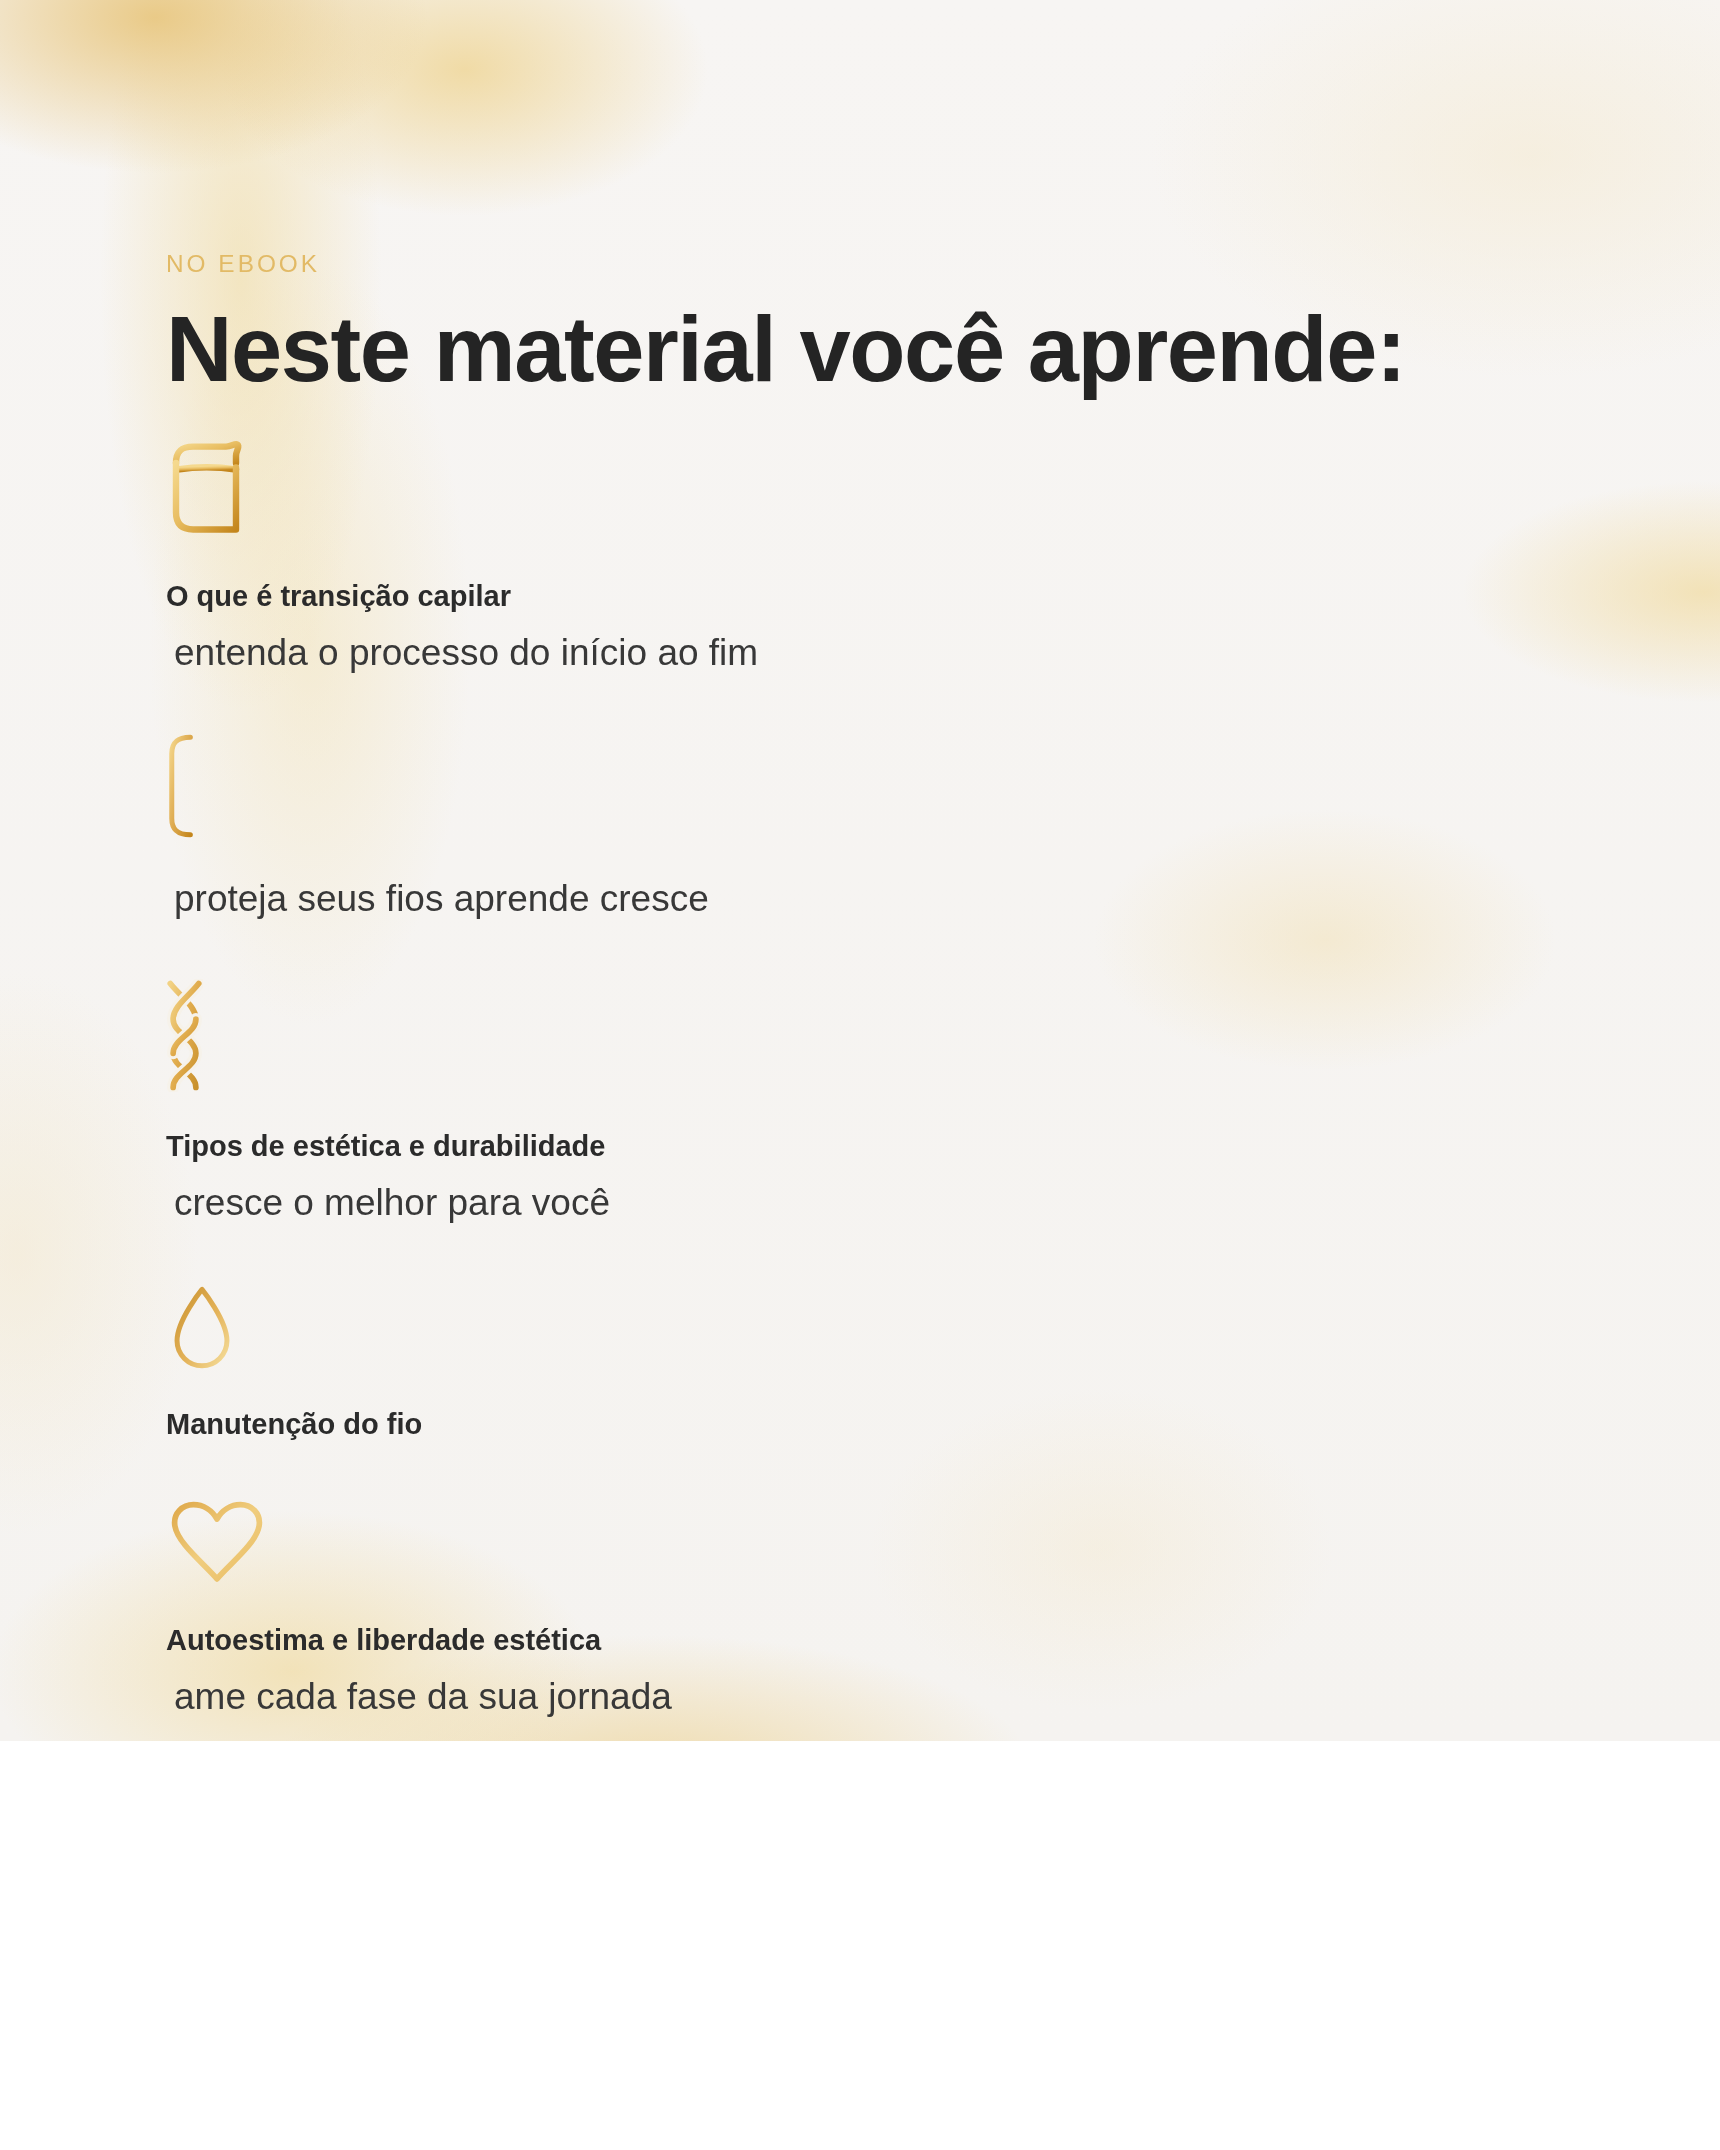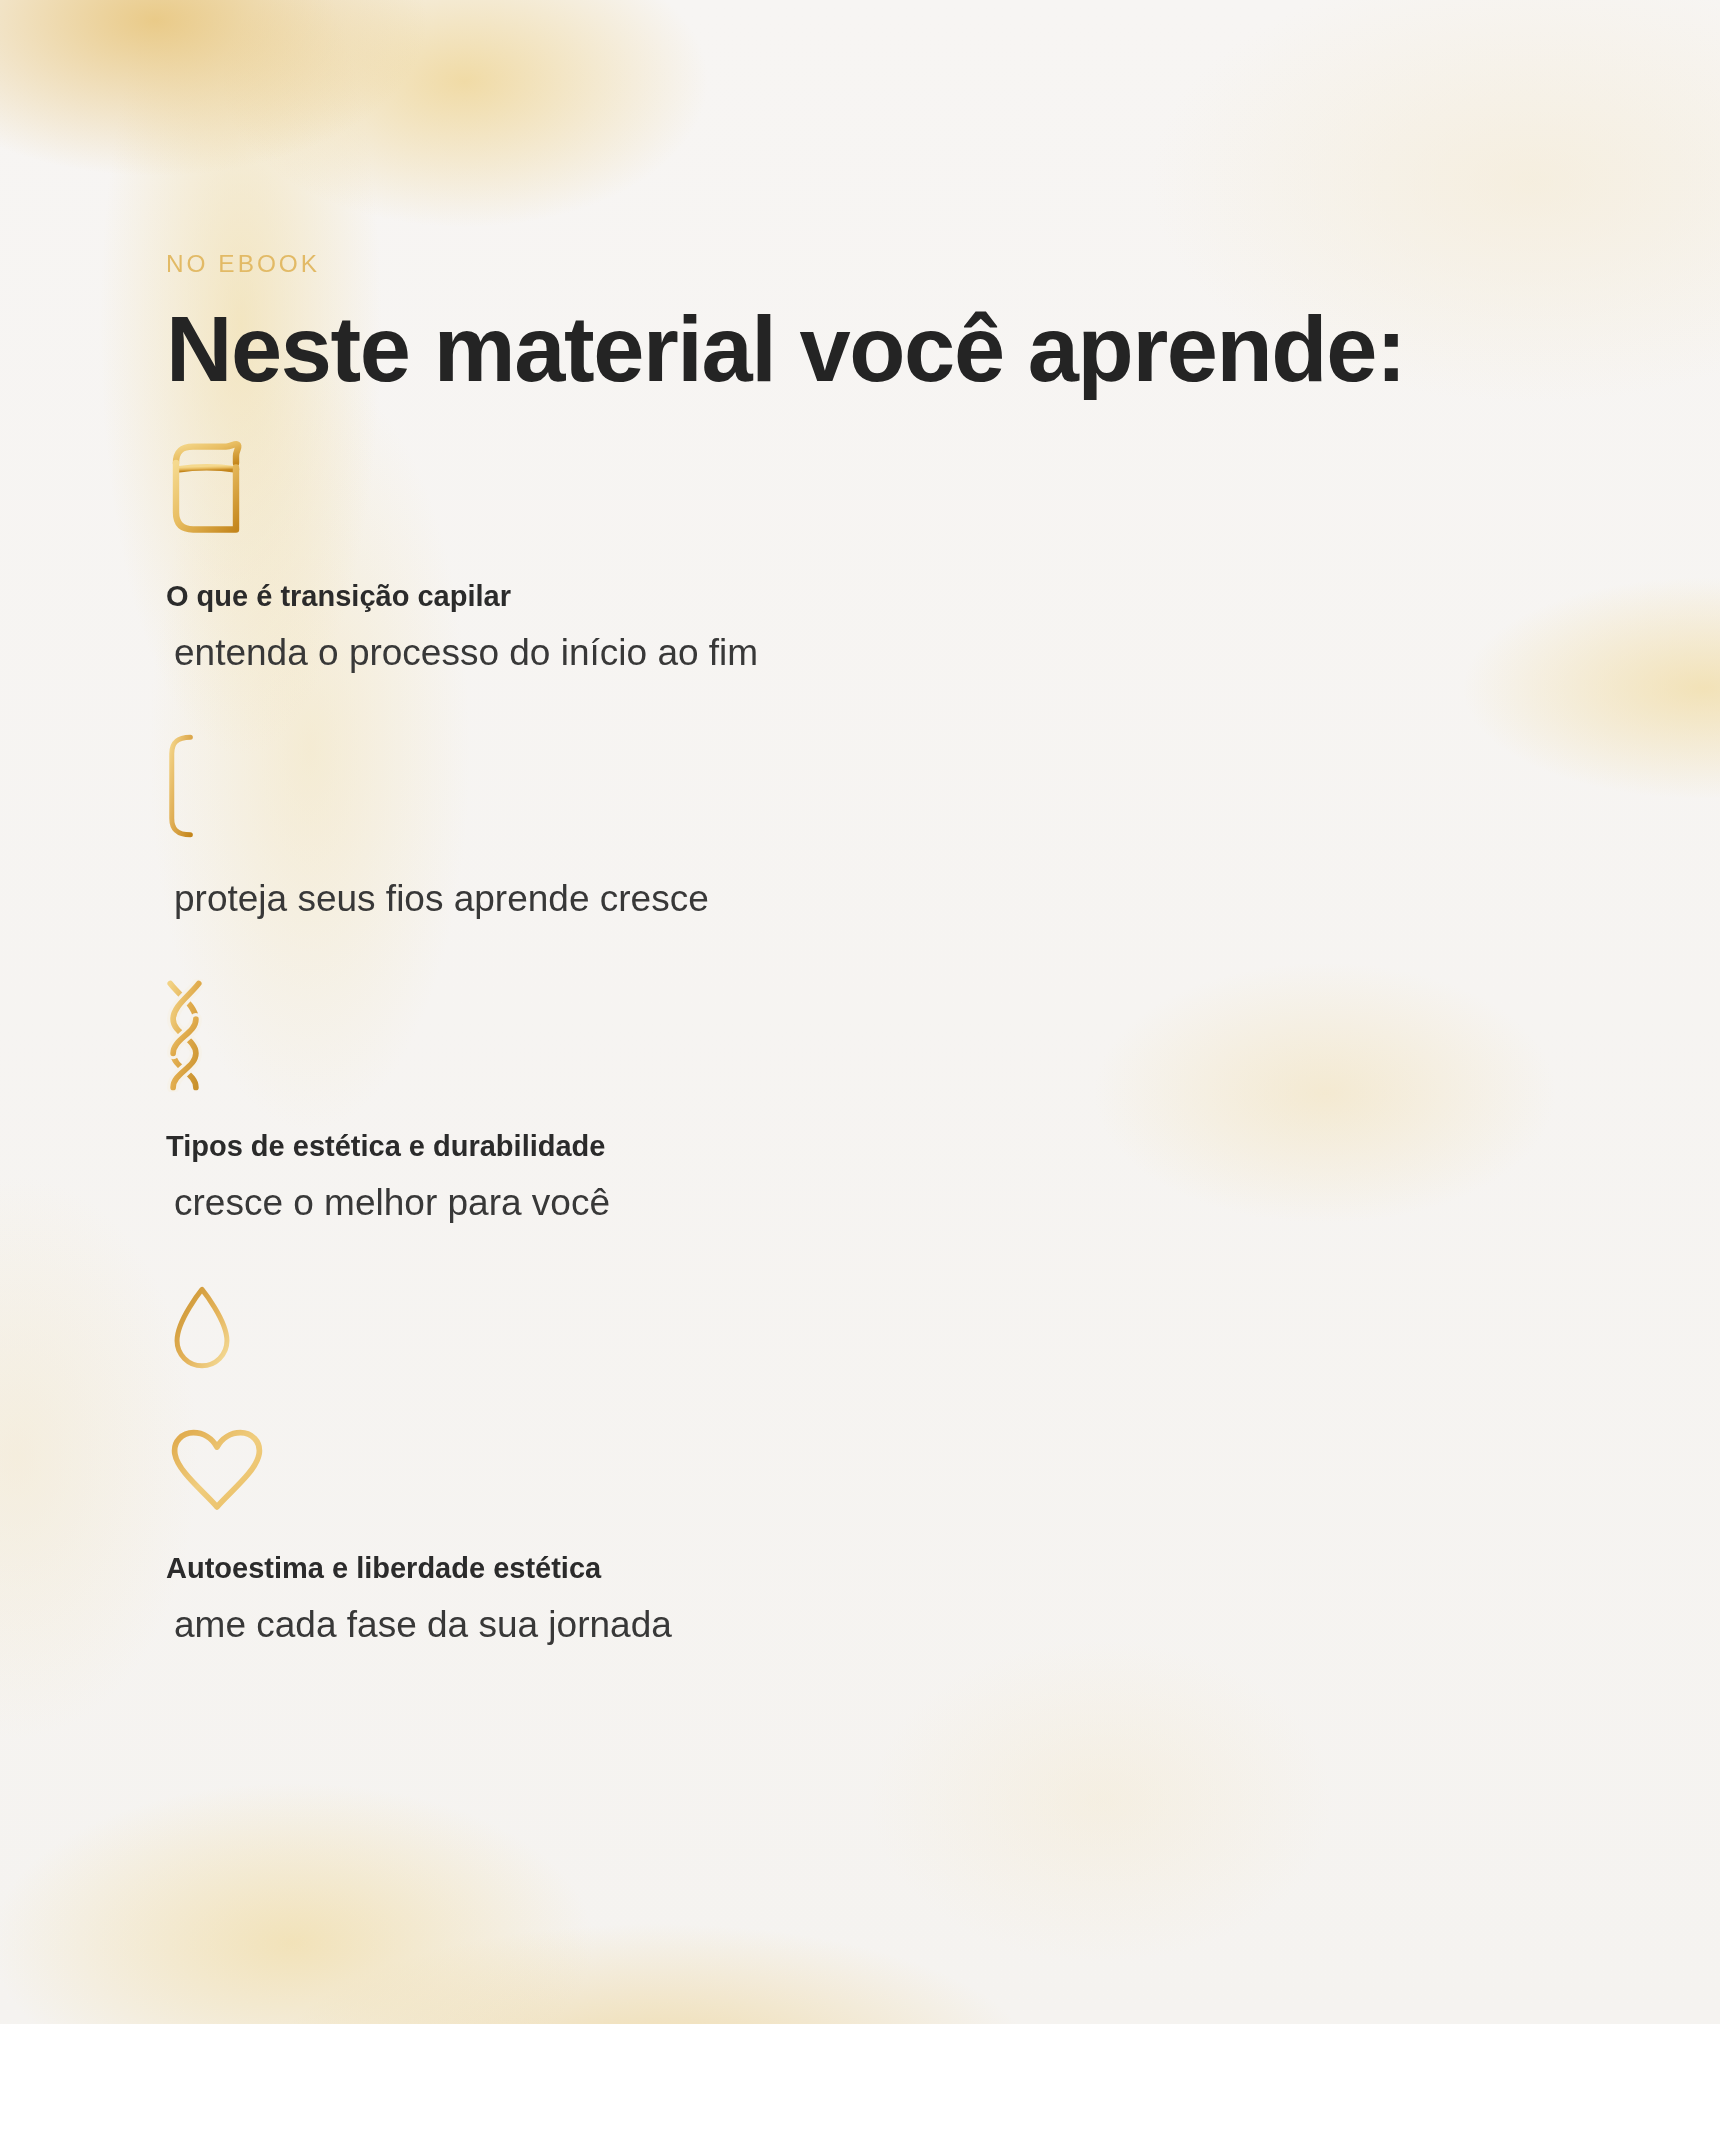--- a/index.html
+++ b/index.html
@@ -5,21 +5,21 @@
   html, body { margin: 0; padding: 0; }
   body {
     width: 1721px;
     height: 2151px;
     overflow: hidden;
     font-family: "Liberation Sans", "DejaVu Sans", sans-serif;
   }
   .page {
     position: relative;
     width: 1721px;
-    height: 2024px;
+    height: 1741px;
     background-color: #f6f4f1;
     background-image:
       radial-gradient(ellipse 401px 229px at 9% 1%,   rgba(231,195,118,0.85), rgba(231,195,118,0) 68%),
       radial-gradient(ellipse 358px 215px at 27% 4%,  rgba(238,210,140,0.75), rgba(238,210,140,0) 68%),
       radial-gradient(ellipse 201px 617px at 14% 16%, rgba(240,219,160,0.60), rgba(240,219,160,0) 70%),
       radial-gradient(ellipse 229px 545px at 18% 37%, rgba(243,228,186,0.55), rgba(243,228,186,0) 70%),
       radial-gradient(ellipse 545px 315px at 89% 9%,  rgba(244,233,207,0.55), rgba(244,233,207,0) 70%),
       radial-gradient(ellipse 344px 158px at 99% 34%, rgba(240,216,152,0.65), rgba(240,216,152,0) 70%),
       radial-gradient(ellipse 330px 186px at 77% 54%, rgba(242,225,183,0.55), rgba(242,225,183,0) 70%),
       radial-gradient(ellipse 258px 401px at 1% 72%,  rgba(243,230,198,0.45), rgba(243,230,198,0) 70%),
@@ -150,20 +150,21 @@
           <defs>
             <linearGradient id="g4" x1="0%" y1="0%" x2="100%" y2="100%">
               <stop offset="0%" stop-color="#c9912d"></stop>
                 <stop offset="55%" stop-color="#e4b35a"></stop>
                 <stop offset="100%" stop-color="#f5de9c"></stop>
             </linearGradient>
           </defs>
           <path d="M50 9 C50 9 15 52 15 81 A35 35 0 0 0 85 81 C85 52 50 9 50 9 Z" stroke="url(#g4)" stroke-width="7" stroke-linejoin="round" fill="none"></path>
         </svg>
       </div>
+      <div class="item-title">Manutenção do fio</div>
     </div>
 
     <div class="item">
       <div class="item-icon">
         <svg class="icon-svg" width="102" height="87" viewBox="0 0 142 122" fill="none" xmlns="http://www.w3.org/2000/svg">
           <defs>
             <linearGradient id="g5" x1="0%" y1="0%" x2="100%" y2="100%">
               <stop offset="0%" stop-color="#dfa94a"></stop>
                 <stop offset="50%" stop-color="#f0cd7e"></stop>
                 <stop offset="100%" stop-color="#e9bd63"></stop>

